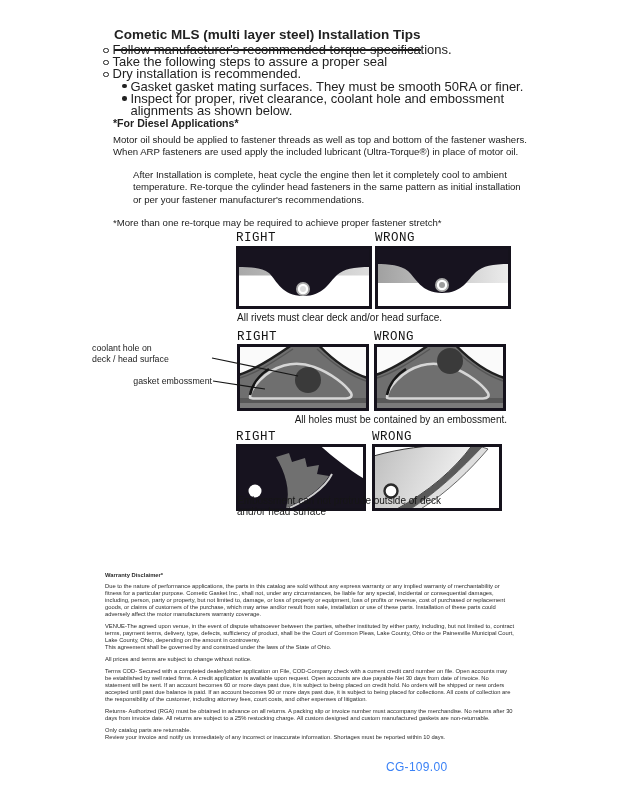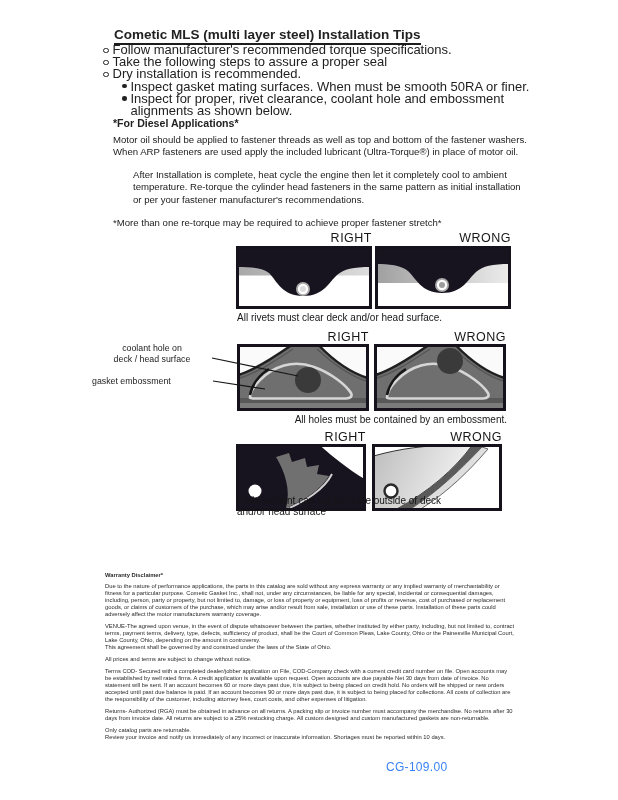--- a/index.html
+++ b/index.html
@@ -4,51 +4,51 @@
 <style>
   html,body{margin:0;padding:0;}
   body{
     width:618px;height:800px;position:relative;background:#ffffff;
     font-family:"Liberation Sans", sans-serif;color:#222;
     overflow:hidden;
   }
   .abs{position:absolute;}
   
   #page-title{left:114px;top:27px;font-size:13.5px;font-weight:bold;}
-  #page-title span{border-bottom:2px solid #1c1c1c;padding-bottom:1px;}
+  #page-title span{border-bottom:2px solid #1c1c1c;padding-bottom:7px;}
   
   #tips{left:103px;top:44px;width:450px;font-size:13px;line-height:12.2px;}
   .bullet-row{display:flex;align-items:flex-start;}
   .o-marker{flex:0 0 auto;width:3.5px;height:3.5px;border:1px solid #222;border-radius:50%;margin:3.5px 4px 0 0;}
   .d-marker{flex:0 0 auto;width:4.5px;height:4.5px;background:#222;border-radius:50%;margin:3.2px 4px 0 0;}
   .sub{margin-left:19px;}
   
   #diesel-heading{left:113px;top:117px;font-size:10.6px;font-weight:bold;}
   .para{white-space:pre-line;font-size:9.6px;line-height:12.3px;}
   #diesel-p1{left:113px;top:134px;width:440px;}
   #diesel-p2{left:113px;top:169px;width:440px;margin-left:20px;}
   #diesel-note{left:113px;top:217px;width:440px;font-size:9.6px;}
   
-  .rw-label{font-size:12.5px;letter-spacing:.5px;text-align:right;color:#161616;}
+  .rw-label{font-size:12.5px;letter-spacing:.5px;text-align:left;color:#161616;font-family:Liberation Mono, monospace;}
   .caption{font-size:10px;line-height:10.5px;color:#161616;white-space:pre-line;}
   .panel{display:block;}
   
   #r1-right-label{left:236px;top:231px;width:136px;}
   #r1-wrong-label{left:375px;top:231px;width:136px;}
   #r1-right{left:236px;top:246px;}
   #r1-wrong{left:375px;top:246px;}
   #r1-caption{left:237px;top:313px;}
   
   #r2-right-label{left:237px;top:330px;width:132px;}
   #r2-wrong-label{left:374px;top:330px;width:132px;}
   #r2-right{left:237px;top:344px;}
   #r2-wrong{left:374px;top:344px;}
   #r2-caption{left:237px;top:415px;width:270px;text-align:right;}
-  #coolant-label{left:92px;top:343px;width:120px;font-size:8.8px;line-height:11px;text-align:center;white-space:pre-line;}
-  #embossment-label{left:92px;top:376px;width:120px;font-size:8.8px;}
+  #coolant-label{left:92px;top:343px;width:120px;font-size:8.8px;line-height:11px;text-align:left;white-space:pre-line;}
+  #embossment-label{left:92px;top:376px;width:120px;font-size:8.8px;text-align:right;}
   #leader-lines{left:210px;top:350px;pointer-events:none;}
   
   #r3-right-label{left:236px;top:430px;width:130px;}
   #r3-wrong-label{left:372px;top:430px;width:130px;}
   #r3-right{left:236px;top:444px;}
   #r3-wrong{left:372px;top:444px;}
   #r3-caption{left:237px;top:496px;width:250px;}
   
   #legal{left:105px;top:572px;width:410px;font-size:5.8px;line-height:7px;color:#2a2a2a;}
   #legal .lp{margin:0 0 5px 0;white-space:pre-line;}
@@ -71,21 +71,21 @@
   <div class="bullet-row">
     <span class="o-marker"></span>
     <span>Take the following steps to assure a proper seal</span>
   </div>
   <div class="bullet-row">
     <span class="o-marker"></span>
     <span>Dry installation is recommended.</span>
   </div>
   <div class="bullet-row sub">
     <span class="d-marker"></span>
-    <span>Inspect gasket mating surfaces.  When must be smooth 50RA or finer.</span>
+    <span>Gasket gasket mating surfaces.  They must be smooth 50RA or finer.</span>
   </div>
   <div class="bullet-row sub">
     <span class="d-marker"></span>
     <span>Inspect for proper, rivet clearance, coolant hole and embossment alignments as shown below.</span>
   </div>
 </div>
 
 <div class="abs" id="diesel-heading">*For Diesel Applications*</div>
 <div class="abs para" id="diesel-p1">Motor oil should be applied to fastener threads as well as top and bottom of the fastener washers.
 When ARP fasteners are used apply the included lubricant (Ultra-Torque®) in place of motor oil.</div>

